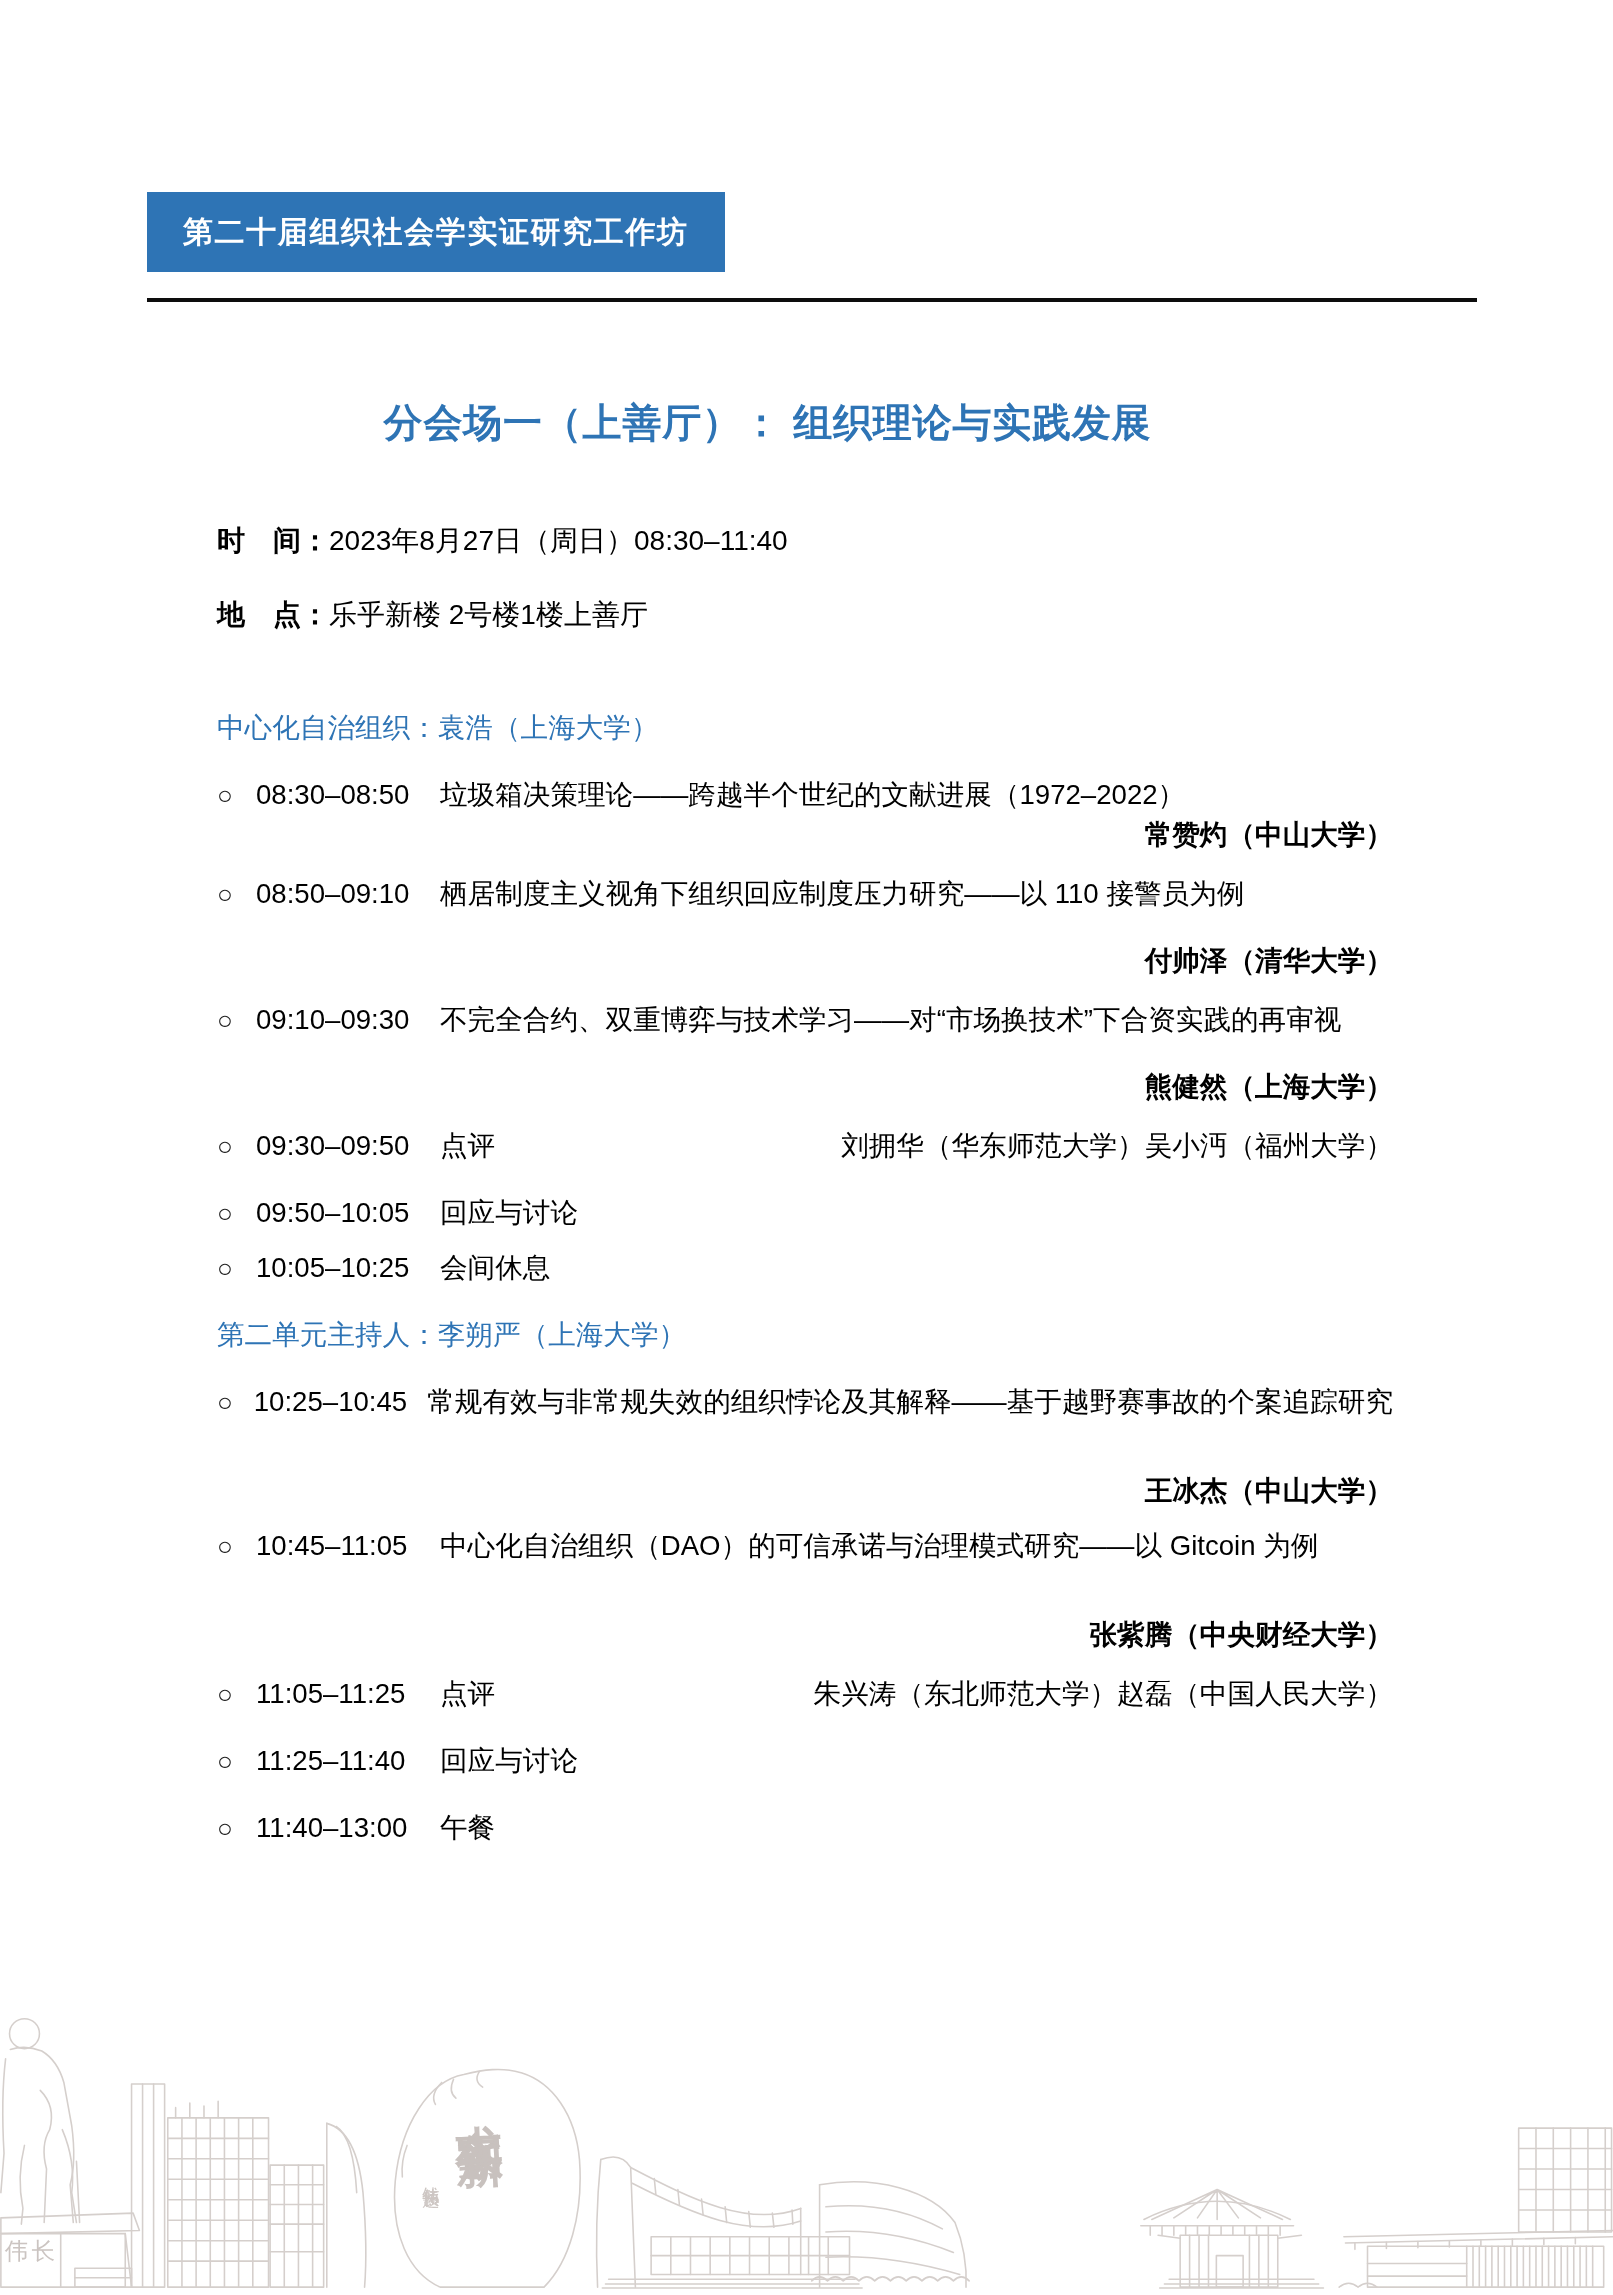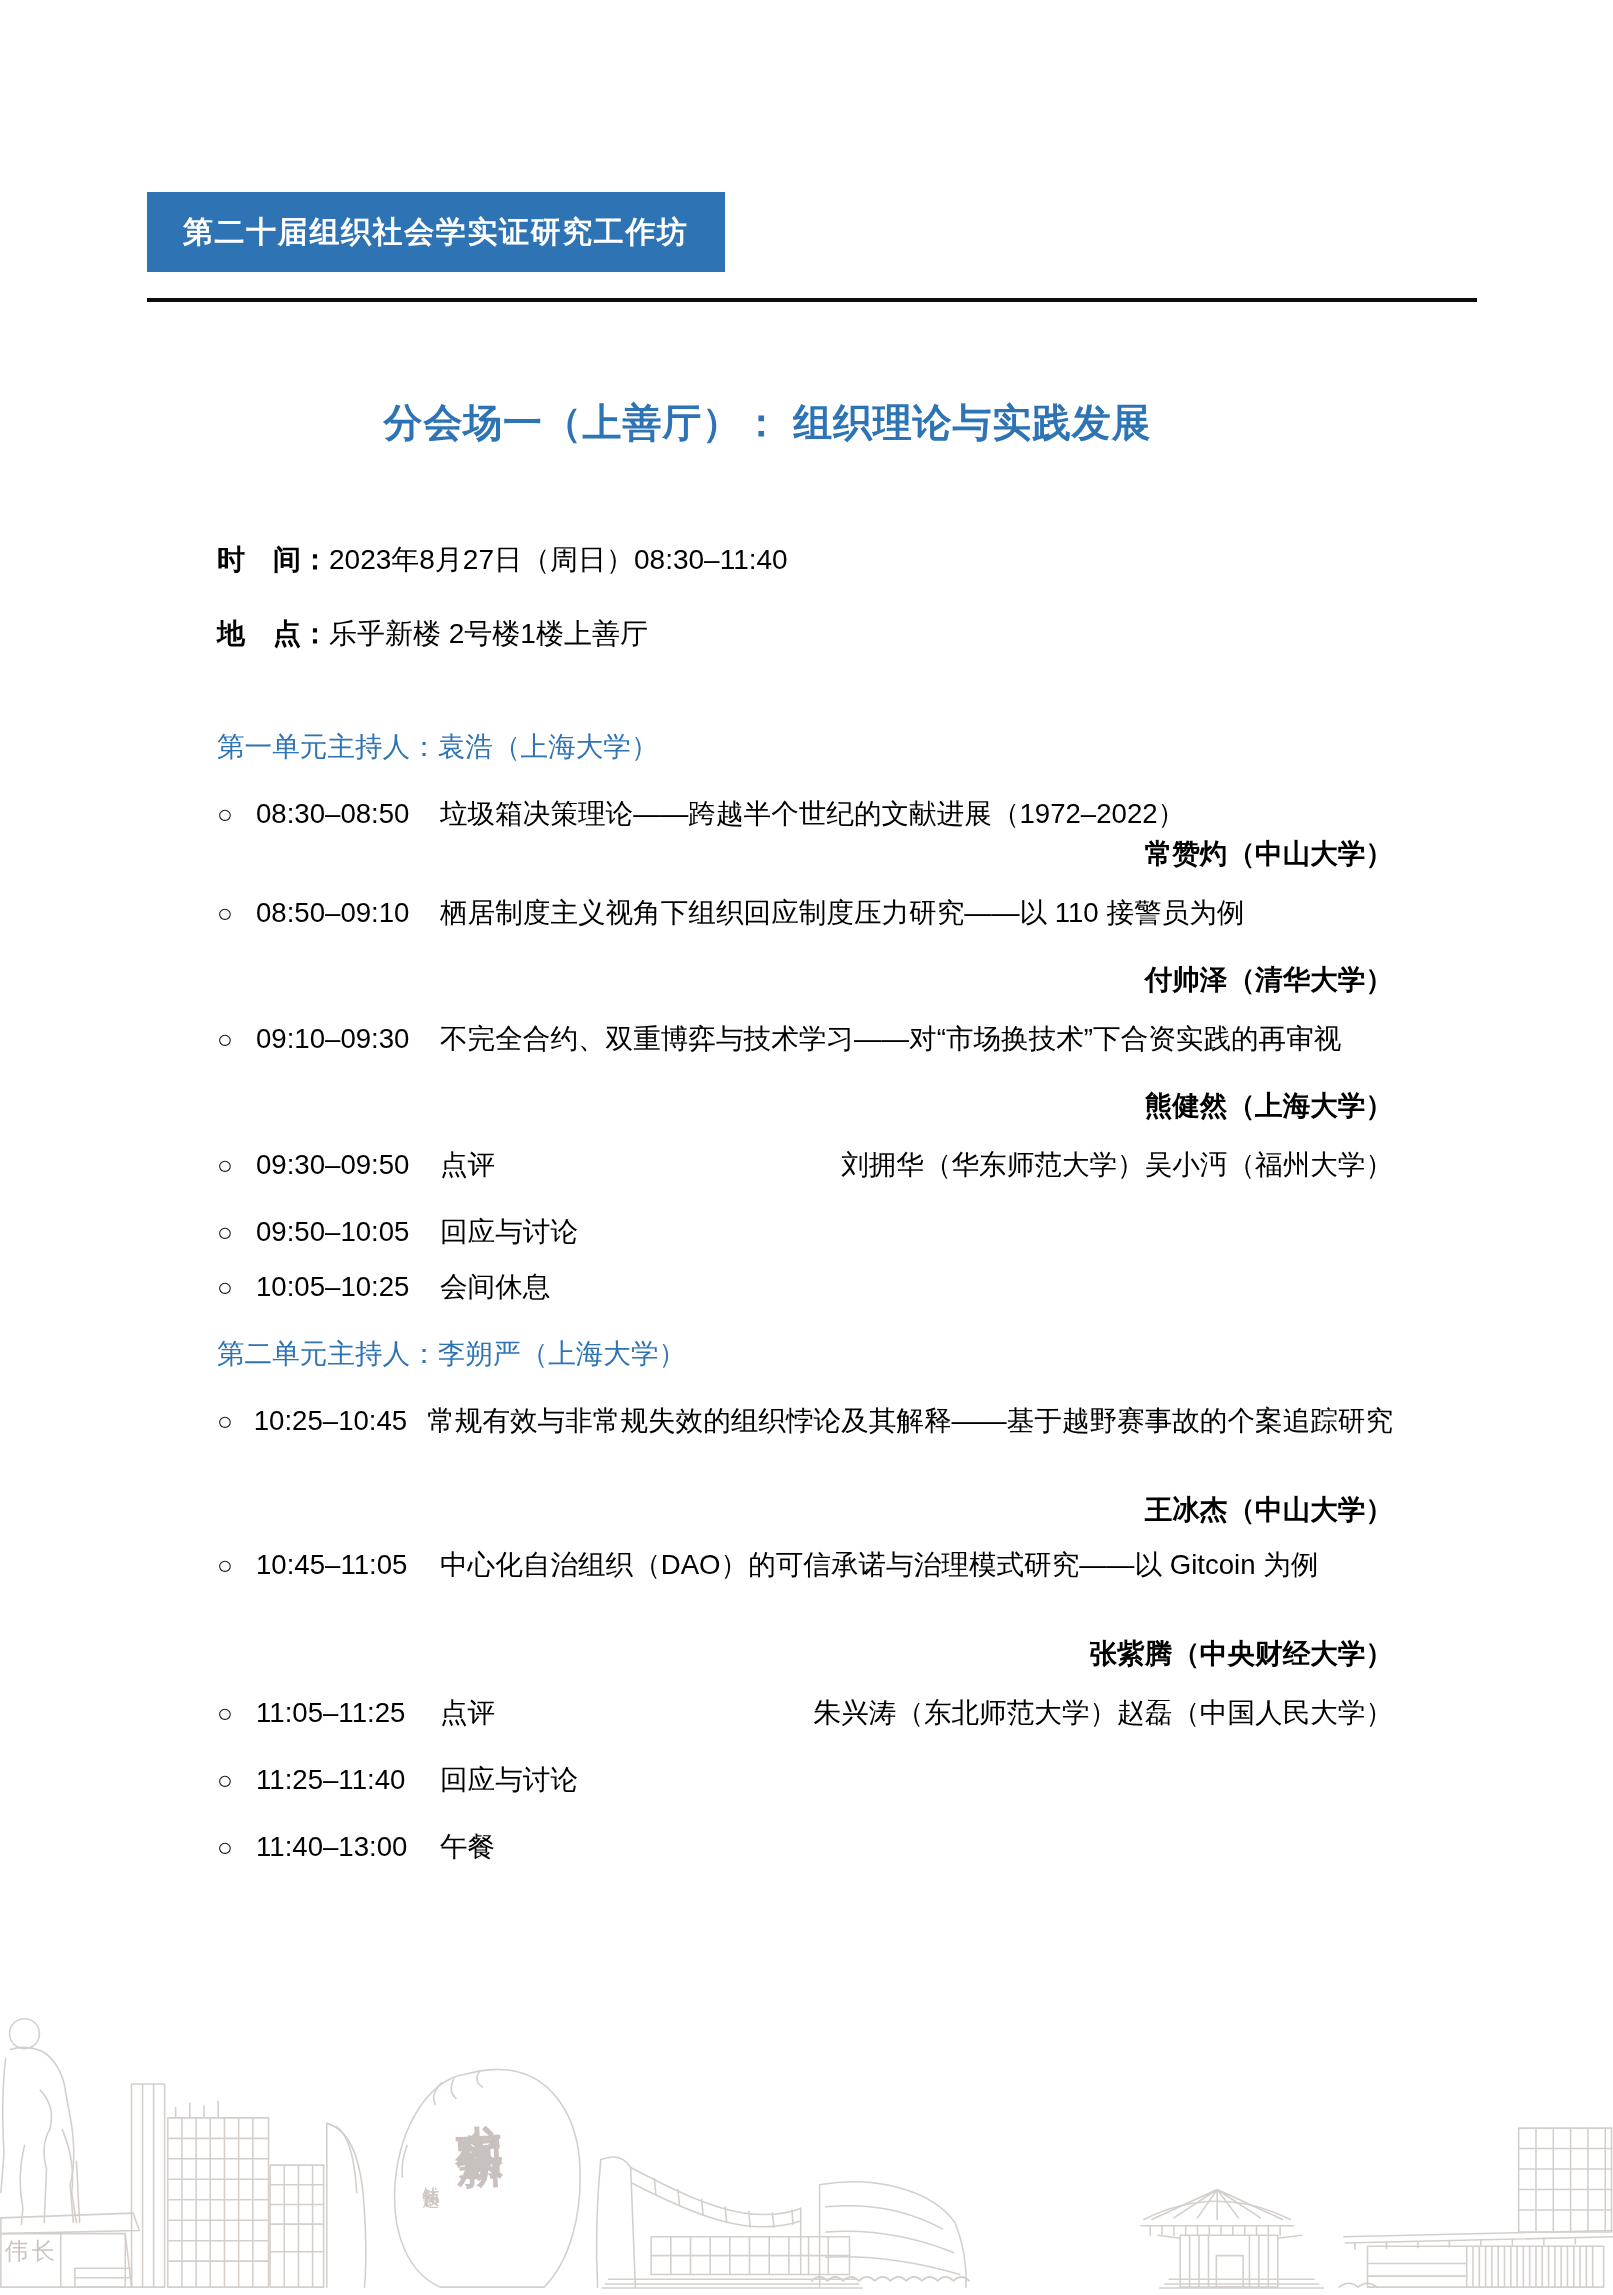--- a/index.html
+++ b/index.html
@@ -27,21 +27,21 @@
   .main{
     position:absolute;left:217px;top:394px;width:1176px;
   }
   .title{
     font-size:39px;line-height:58px;font-weight:bold;
     color:#2E74B5;text-align:center;margin:0 75px 0 0;
     letter-spacing:0.8px;
   }
   .meta{font-size:28px;line-height:38px;}
   .meta .lbl{font-weight:bold;}
-  .meta-time{margin-top:89px;}
+  .meta-time{margin-top:70px;}
   .meta-place{margin-top:36px;}
   .chair{
     color:#2E74B5;font-size:27.6px;line-height:38px;
   }
   .chair-1{margin-top:75px;}
   .chair-2{margin-top:29px;}
   .row{
     display:flex;align-items:baseline;
     font-size:27.6px;line-height:38px;white-space:nowrap;
   }
@@ -86,21 +86,21 @@
   <div class="main">
     <h1 class="title">分会场一（上善厅）： 组织理论与实践发展</h1>
 
     <div class="meta meta-time">
       <span class="lbl">时　间：</span><span>2023年8月27日（周日）08:30–11:40</span>
     </div>
     <div class="meta meta-place">
       <span class="lbl">地　点：</span><span>乐乎新楼 2号楼1楼上善厅</span>
     </div>
 
-    <div class="chair chair-1">第一单元主持人：袁浩（上海大学）</div>
+    <div class="chair chair-1">中心化自治组织：袁浩（上海大学）</div>
 
     <div class="row mt37">
       <span class="bullet">○</span>
       <span class="time">08:30–08:50</span>
       <span class="rtitle">垃圾箱决策理论——跨越半个世纪的文献进展（1972–2022）</span>
     </div>
     <div class="presenter mt2">常赞灼（中山大学）</div>
 
     <div class="row mt27">
       <span class="bullet">○</span>

